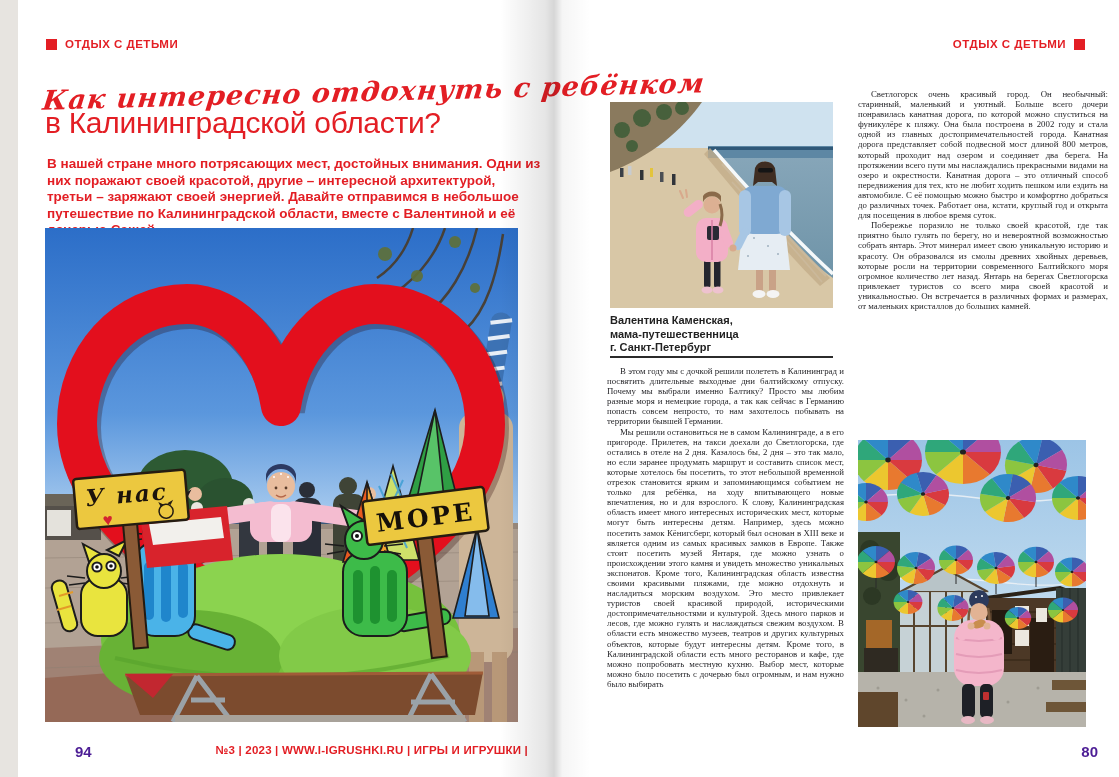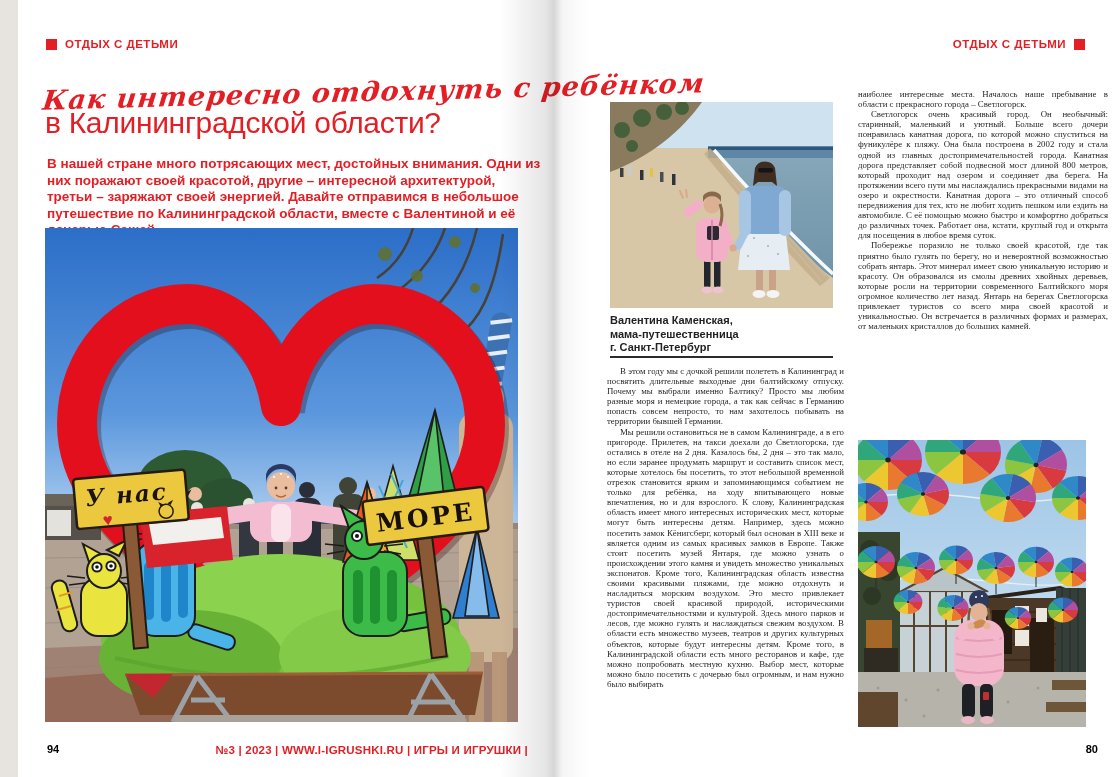--- a/index.html
+++ b/index.html
@@ -22,21 +22,21 @@
   .title-main{left:45px;top:106px;font-size:30px;font-weight:300;color:#e31e24;letter-spacing:-.3px;white-space:nowrap;
     font-family:"Liberation Sans",sans-serif;}
   .intro{left:47px;top:156px;width:496px;font-weight:bold;font-size:13.5px;line-height:16.5px;color:#e31e24;text-align:left;}
   
   .bodycol{font-family:"Liberation Serif","DejaVu Serif",serif;font-size:8.8px;line-height:10.1px;
     color:#26262a;text-align:justify;}
   .bodycol p{margin:0;text-indent:13px;}
   .bodycol p.noindent{text-indent:0;}
   .caption{font-weight:bold;font-size:11px;line-height:13.5px;color:#222;}
   .rule{height:2px;background:#2b2b2b;}
-  .pagenum{font-weight:bold;font-size:11px;color:#000000;}
+  .pagenum{font-weight:bold;font-size:15px;color:#4c1d95;margin-left:28px;}
   .footerline{font-weight:bold;font-size:11.5px;color:#e31e24;letter-spacing:.2px;white-space:nowrap;}
   svg{display:block;}
 </style>
 </head>
 <body>
 
 <div class="spread"></div>
 
 <div class="abs kicker" style="left:46px;top:38px;">
   <span class="sq"></span>
@@ -390,21 +390,20 @@
   <div>г. Санкт-Петербург</div>
 </div>
 <div class="abs rule" style="left:610px;top:356px;width:223px;"></div>
 
 <div class="abs bodycol" style="left:607px;top:366px;width:237px;">
   <p>В этом году мы с дочкой решили полететь в Калининград и посвятить длительные выходные дни балтийскому отпуску. Почему мы выбрали именно Балтику? Просто мы любим разные моря и немецкие города, а так как сейчас в Германию попасть совсем непросто, то нам захотелось побывать на территории бывшей Германии.</p>
   <p>Мы решили остановиться не в самом Калининграде, а в его пригороде. Прилетев, на такси доехали до Светлогорска, где остались в отеле на 2 дня. Казалось бы, 2 дня – это так мало, но если заранее продумать маршрут и составить список мест, которые хотелось бы посетить, то этот небольшой временной отрезок становится ярким и запоминающимся событием не только для ребёнка, на ходу впитывающего новые впечатления, но и для взрослого. К слову, Калининградская область имеет много интересных исторических мест, которые могут быть интересны детям. Например, здесь можно посетить замок Кёнигсберг, который был основан в XIII веке и является одним из самых красивых замков в Европе. Также стоит посетить музей Янтаря, где можно узнать о происхождении этого камня и увидеть множество уникальных экспонатов. Кроме того, Калининградская область известна своими красивыми пляжами, где можно отдохнуть и насладиться морским воздухом. Это место привлекает туристов своей красивой природой, историческими достопримечательностями и культурой. Здесь много парков и лесов, где можно гулять и наслаждаться свежим воздухом. В области есть множество музеев, театров и других культурных объектов, которые будут интересны детям. Кроме того, в Калининградской области есть много ресторанов и кафе, где можно попробовать местную кухню. Выбор мест, которые можно было посетить с дочерью был огромным, и нам нужно было выбирать</p>
 </div>
 
 <div class="abs bodycol" style="left:858px;top:89px;width:250px;">
-  <p class="noindent">наиболее интересные места. Началось наше пребывание в области с прекрасного города – Светлогорск.</p>
   <p>Светлогорск очень красивый город. Он необычный: старинный, маленький и уютный. Больше всего дочери понравилась канатная дорога, по которой можно спуститься на фуникулёре к пляжу. Она была построена в 2002 году и стала одной из главных достопримечательностей города. Канатная дорога представляет собой подвесной мост длиной 800 метров, который проходит над озером и соединяет два берега. На протяжении всего пути мы наслаждались прекрасными видами на озеро и окрестности. Канатная дорога – это отличный способ передвижения для тех, кто не любит ходить пешком или ездить на автомобиле. С её помощью можно быстро и комфортно добраться до различных точек. Работает она, кстати, круглый год и открыта для посещения в любое время суток.</p>
   <p>Побережье поразило не только своей красотой, где так приятно было гулять по берегу, но и невероятной возможностью собрать янтарь. Этот минерал имеет свою уникальную историю и красоту. Он образовался из смолы древних хвойных деревьев, которые росли на территории современного Балтийского моря огромное количество лет назад. Янтарь на берегах Светлогорска привлекает туристов со всего мира своей красотой и уникальностью. Он встречается в различных формах и размерах, от маленьких кристаллов до больших камней.</p>
 </div>
 
 <div class="abs" style="left:858px;top:440px;width:228px;height:287px;">
 <svg width="228" height="287" viewBox="0 0 228 287">
   <defs>
     <linearGradient id="sky2" x1="0" y1="0" x2="0" y2="1">
       <stop offset="0" stop-color="#9cc4e6"></stop>
           <stop offset="1" stop-color="#cfe4f2"></stop>

